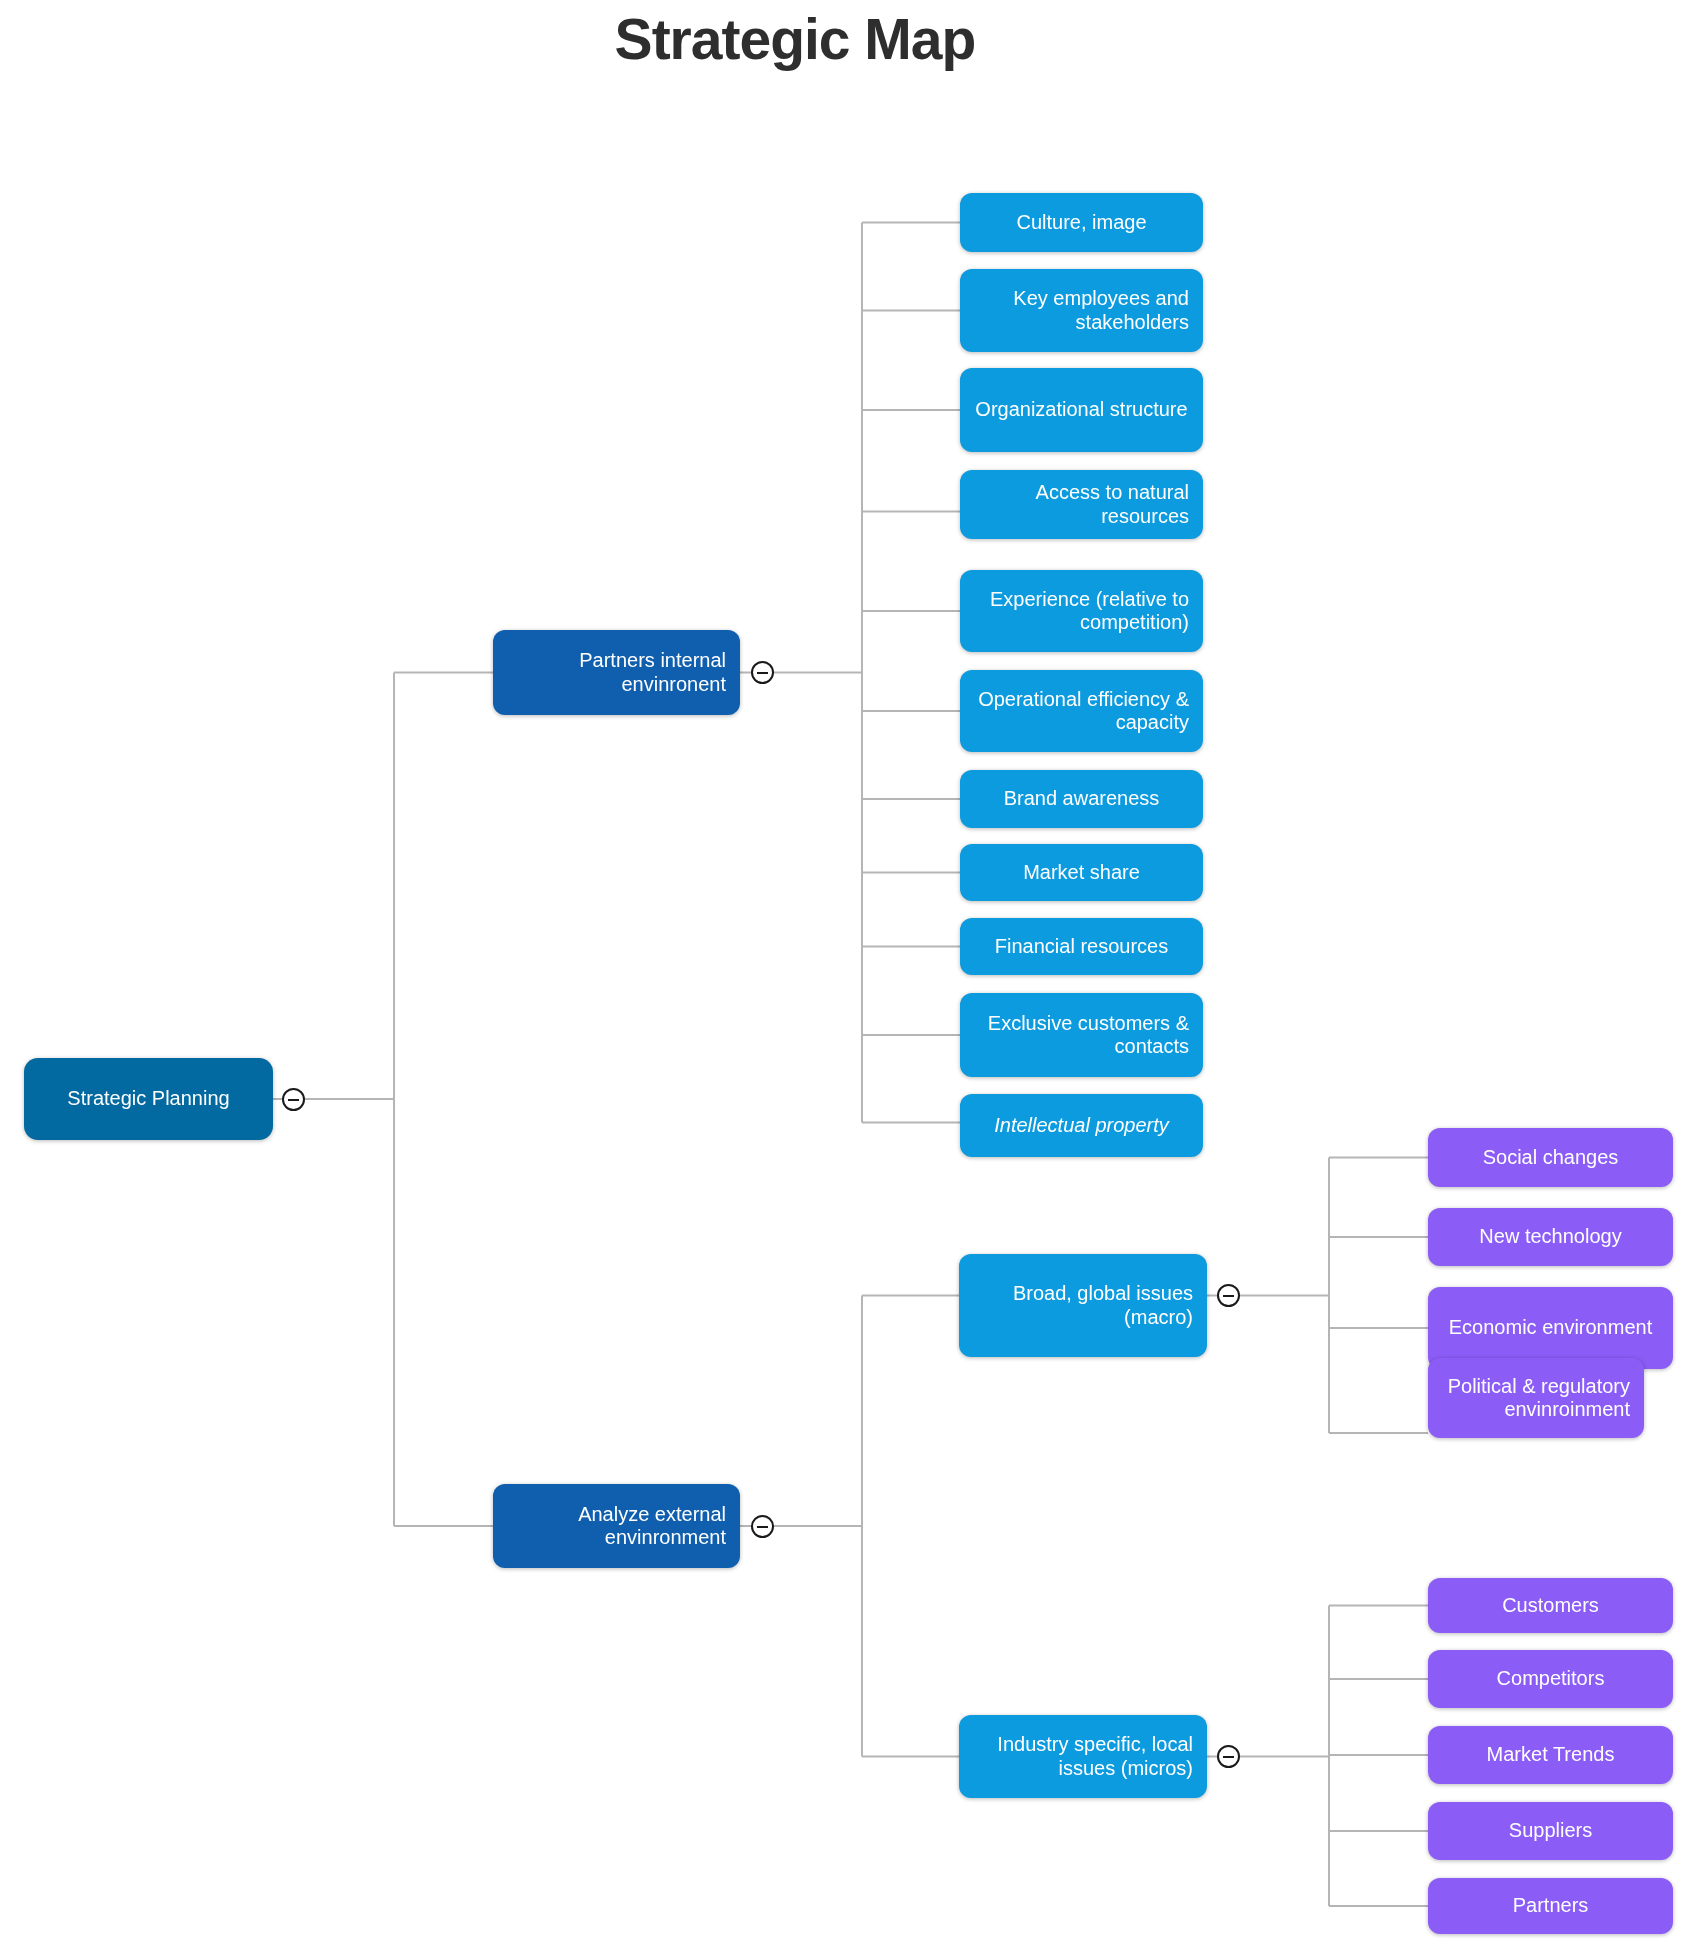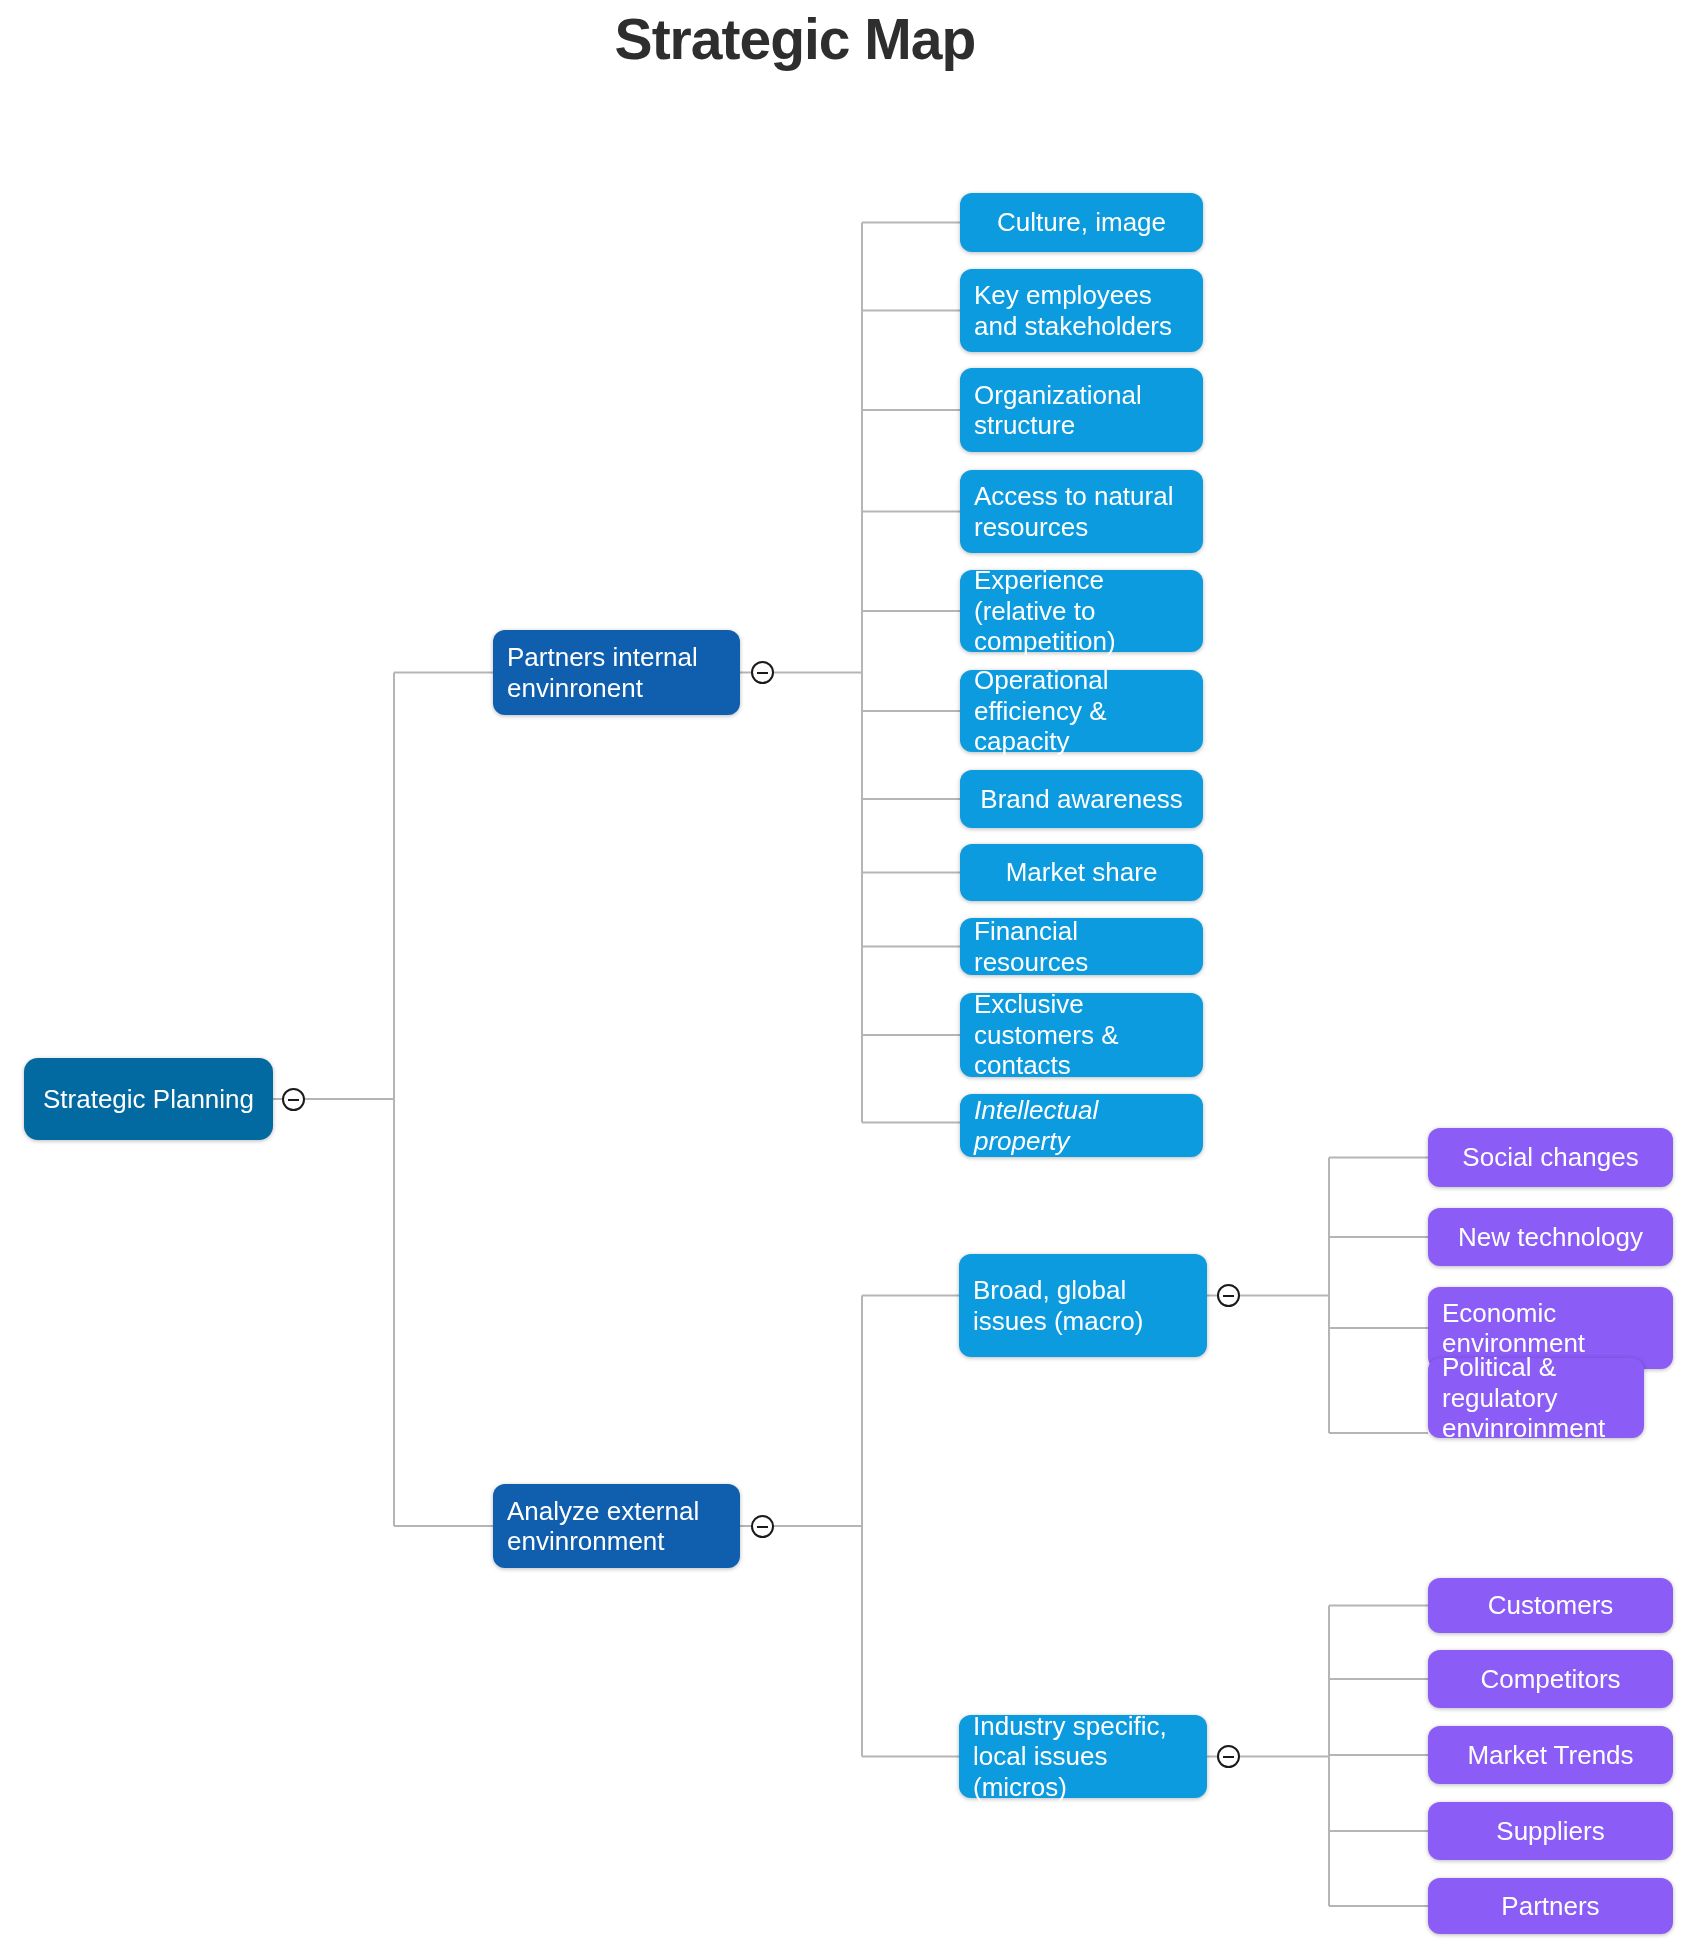--- a/index.html
+++ b/index.html
@@ -17,23 +17,23 @@
     font-size:57px;
     font-weight:bold;
     letter-spacing:-1px;
     color:#2e2e2e;
     white-space:nowrap;
   }
   .connectors{position:absolute;left:0;top:0;}
   .node{
     position:absolute;
     display:flex;align-items:center;justify-content:center;
-    text-align:left;
+    text-align:right;
     color:#fff;
-    font-size:26px;
+    font-size:20px;
     line-height:1.17;
     border-radius:12px;
     padding:3px 14px;
     box-sizing:border-box;
     box-shadow:0 1px 4px rgba(0,0,0,.28);
     cursor:default;
   }
   .node.root{background:#0369a1;border-radius:14px;}
   .node.branch{background:#0f5fae;}
   .node.leaf{background:#0d9bdf;}
@@ -70,21 +70,21 @@
   <div class="title">Strategic Map</div>
 
   <div class="node root" style="left:24px;top:1058px;width:249px;height:82px;">Strategic Planning</div>
 
   <div class="node branch" style="left:493px;top:630px;width:247px;height:85px;">Partners internal envinronent</div>
   <div class="node branch" style="left:493px;top:1484px;width:247px;height:84px;">Analyze external envinronment</div>
 
   <div class="node leaf" style="left:960px;top:193px;width:243px;height:59px;">Culture, image</div>
   <div class="node leaf" style="left:960px;top:269px;width:243px;height:83px;">Key employees and stakeholders</div>
   <div class="node leaf" style="left:960px;top:368px;width:243px;height:84px;">Organizational structure</div>
-  <div class="node leaf" style="left:960px;top:470px;width:243px;height:83px;">Access to natural resources</div>
+  <div class="node leaf" style="left:960px;top:470px;width:243px;height:69px;">Access to natural resources</div>
   <div class="node leaf" style="left:960px;top:570px;width:243px;height:82px;">Experience (relative to competition)</div>
   <div class="node leaf" style="left:960px;top:670px;width:243px;height:82px;">Operational efficiency &amp; capacity</div>
   <div class="node leaf" style="left:960px;top:770px;width:243px;height:58px;">Brand awareness</div>
   <div class="node leaf" style="left:960px;top:844px;width:243px;height:57px;">Market share</div>
   <div class="node leaf" style="left:960px;top:918px;width:243px;height:57px;">Financial resources</div>
   <div class="node leaf" style="left:960px;top:993px;width:243px;height:84px;">Exclusive customers &amp; contacts</div>
   <div class="node leaf" style="left:960px;top:1094px;width:243px;height:63px;font-style:italic;">Intellectual property</div>
 
   <div class="node leaf" style="left:959px;top:1254px;width:248px;height:103px;">Broad, global issues (macro)</div>
   <div class="node leaf" style="left:959px;top:1715px;width:248px;height:83px;">Industry specific, local issues (micros)</div>

